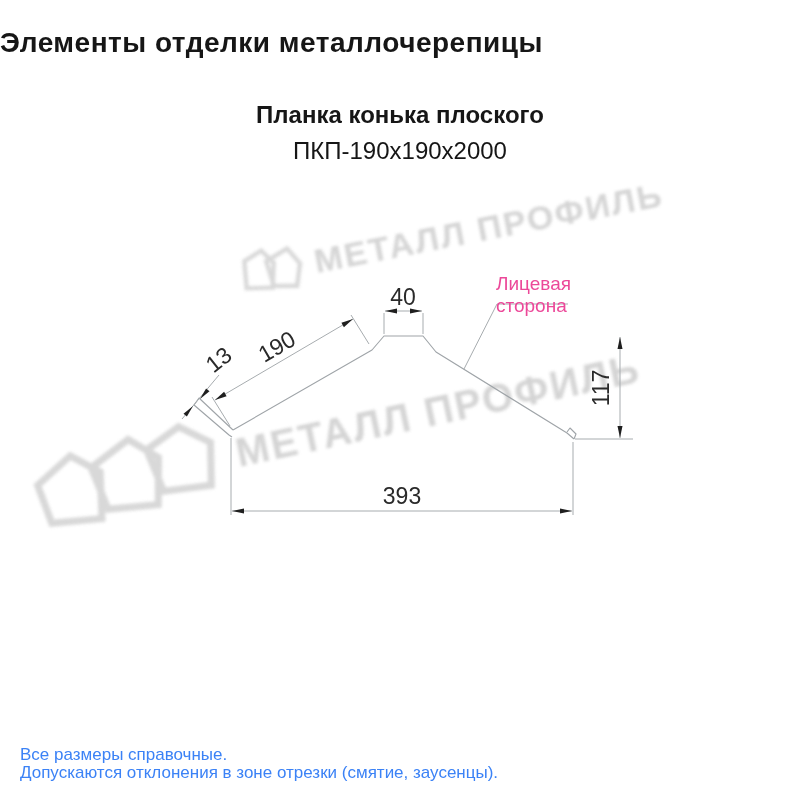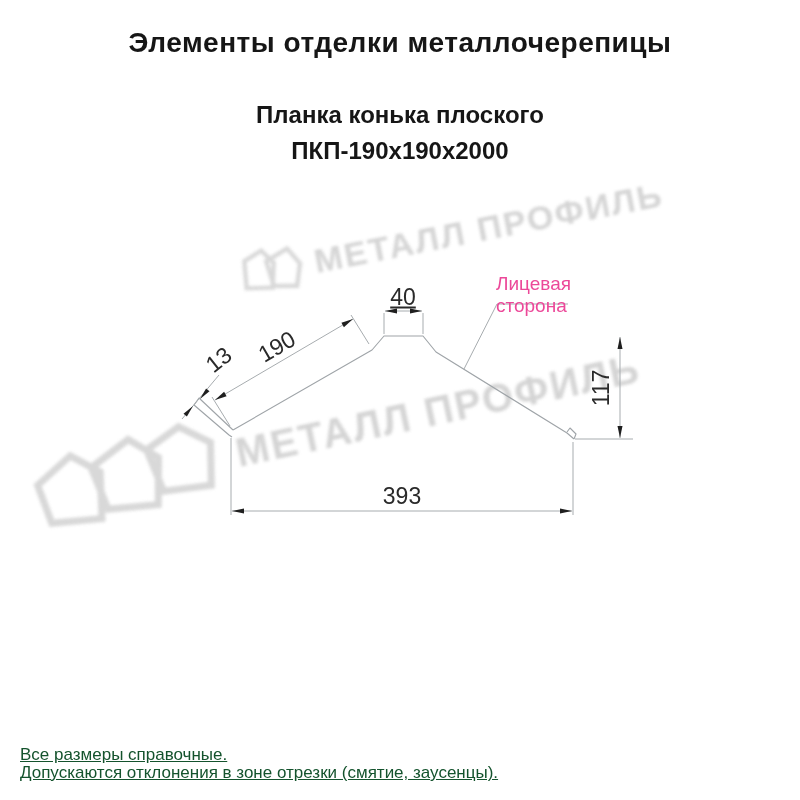--- a/index.html
+++ b/index.html
@@ -2,51 +2,51 @@
 <html><head>
 <meta charset="utf-8">
 <style>
   html,body{margin:0;padding:0;background:#ffffff;}
   body{width:800px;height:800px;position:relative;overflow:hidden;
        font-family:"Liberation Sans", sans-serif;color:#111;}
 
   .abs{position:absolute;}
 
   
-  .page-title{top:27px;left:0;width:800px;text-align:center;
+  .page-title{top:27px;left:0;width:800px;text-align:left;
               font-size:28px;font-weight:bold;color:#161616;letter-spacing:0.5px;}
   .product-name{top:101px;left:0;width:800px;text-align:center;
                 font-size:24px;font-weight:bold;color:#161616;}
   .product-model{top:137px;left:0;width:800px;text-align:center;
-                 font-size:24px;font-weight:bold;color:#161616;}
+                 font-size:24px;font-weight:normal;color:#161616;}
 
   
   .wm{display:flex;align-items:center;gap:10px;pointer-events:none;
       filter:blur(1.7px);opacity:0.95;}
   .wm-text{font-weight:bold;color:#d2d2d2;letter-spacing:2px;white-space:nowrap;}
   .wm-upper{left:234px;top:252px;transform:rotate(-11deg);transform-origin:left center;}
   .wm-upper .wm-text{font-size:34px;}
   .wm-lower{left:26px;top:448px;transform:rotate(-12deg);transform-origin:left center;}
   .wm-lower .wm-text{font-size:40px;}
   .wm svg{flex:none;}
 
   
   .dim-label{font-size:23px;color:#2a2a2a;white-space:nowrap;
              transform:translate(-50%,-50%);}
-  .dim-40 {left:403px;top:297px;text-decoration:underline;}
+  .dim-40 {left:403px;top:297px;}
   .dim-190{left:277px;top:347px;transform:translate(-50%,-50%) rotate(-30deg);}
   .dim-13 {left:219px;top:360px;transform:translate(-50%,-50%) rotate(-38deg);}
   .dim-117{left:601px;top:388px;transform:translate(-50%,-50%) rotate(-90deg);}
   .dim-393{left:402px;top:496px;text-align:right;}
 
   .face-label{left:496px;top:273px;width:84px;font-size:19px;line-height:22px;
               color:#ec4899;}
 
   
-  .footer-note{left:20px;font-size:17px;color:#14532d;white-space:nowrap;text-decoration:underline;}
+  .footer-note{left:20px;font-size:17px;color:#3b82f6;white-space:nowrap;}
   .note-1{top:745px;}
   .note-2{top:763px;text-align:right;}
 
   svg.drawing{left:0;top:0;}
 </style>
 </head>
 <body>
 
 <div class="abs wm wm-upper">
   <svg width="72" height="50" viewBox="0 0 100 70">

